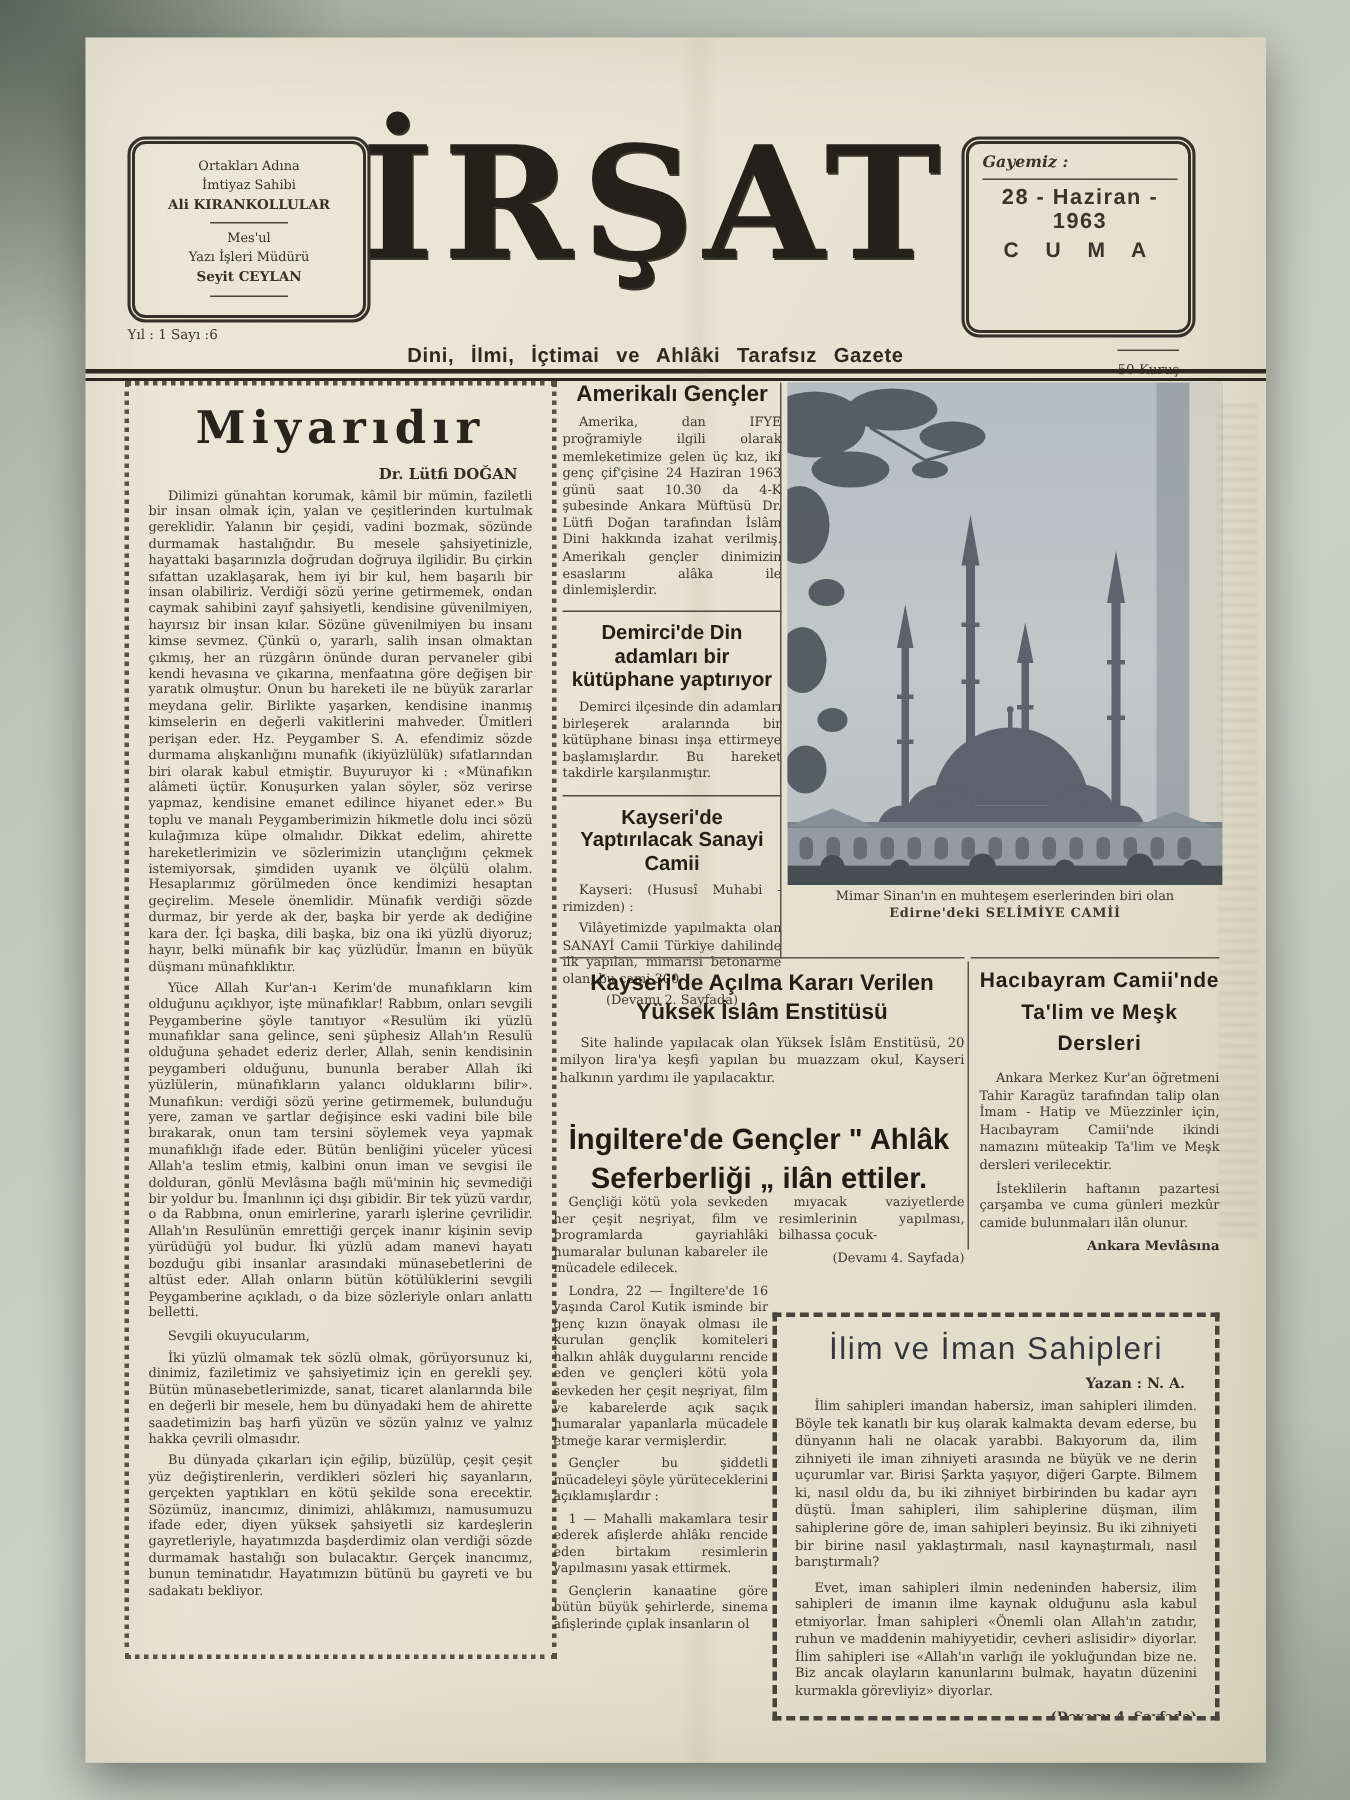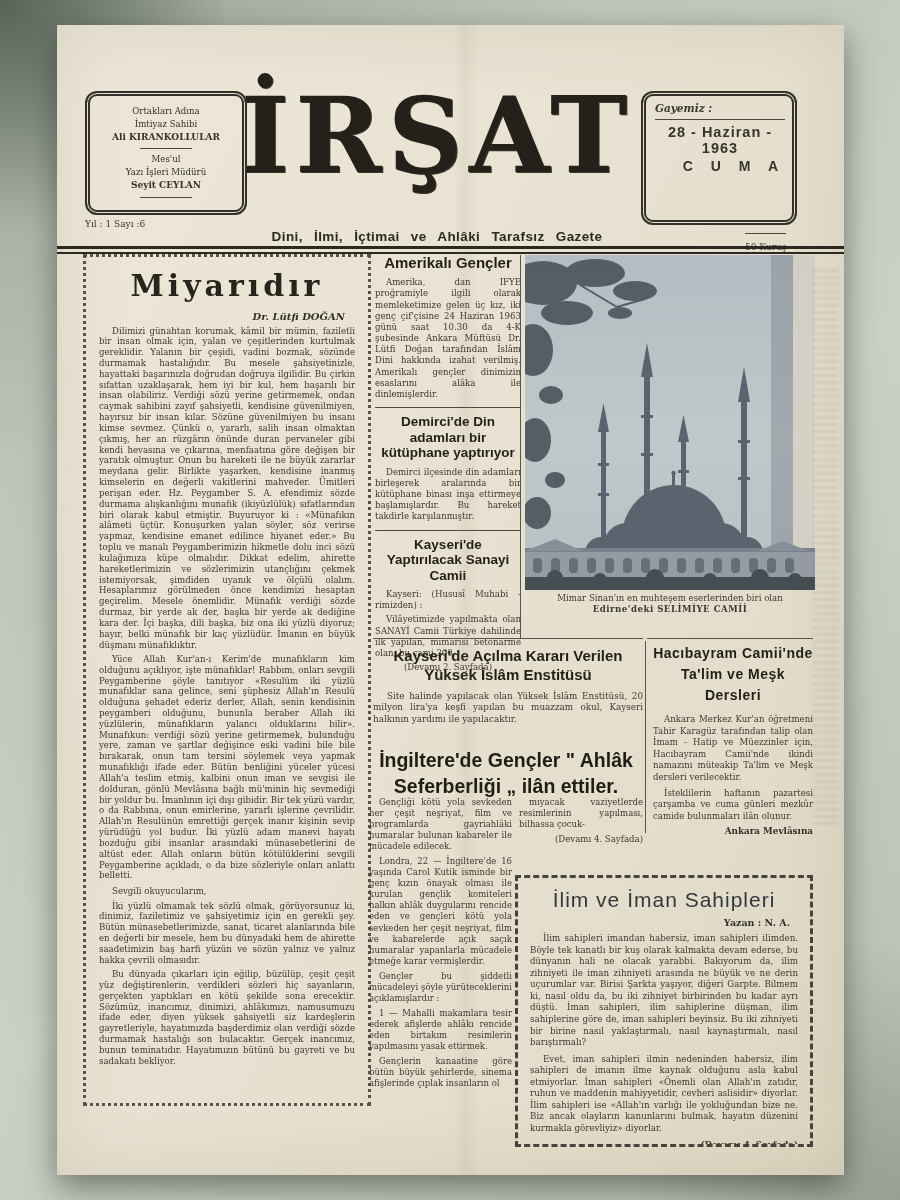--- a/index.html
+++ b/index.html
@@ -32,35 +32,35 @@
   }
   #motto-box{
     left:584px;top:66px;width:156px;height:134px;
     border:2px solid #33312a;border-radius:12px;box-shadow:0 0 0 1px #e7e2d1 inset,0 0 0 3px #33312a inset;
     box-sizing:border-box;padding:9px 10px 0 12px;color:#38352b;
   }
   #motto-box .motto-label{font-style:italic;font-weight:bold;font-size:10.5px;}
   #motto-box .motto-text{font-style:italic;font-size:10px;line-height:1.35;margin-top:2px;}
   #motto-box .motto-div{border-top:1px solid #4a473c;margin:5px 0 4px 0;}
   #motto-box .motto-date{font-family:"Liberation Sans",sans-serif;font-weight:bold;font-size:14.5px;text-align:center;letter-spacing:1px;}
-  #motto-box .motto-day{font-family:"Liberation Sans",sans-serif;font-weight:bold;font-size:14px;text-align:right;letter-spacing:7px;margin-top:2px;}
+  #motto-box .motto-day{font-family:"Liberation Sans",sans-serif;font-weight:bold;font-size:14px;text-align:center;letter-spacing:7px;margin-top:2px;}
   #issue-info{left:28px;top:194px;font-size:9px;color:#3c392f;}
   #subtitle{
     left:178px;top:204px;width:404px;text-align:center;
     font-family:"Liberation Sans",sans-serif;font-weight:bold;font-size:13.5px;color:#2c2a22;word-spacing:7px;letter-spacing:.4px;
   }
   #price{left:688px;top:208px;font-size:9px;color:#3c392f;border-top:1px solid #4a473c;padding-top:8px;}
   #head-rule{left:0;top:221px;width:787px;height:3px;border-top:3px solid #2b281f;border-bottom:2px solid #2b281f;}
   
   #lead-article{
     left:26px;top:229px;width:288px;height:852px;box-sizing:border-box;
     border:3px dotted #575447;padding:8px 13px 6px 13px;overflow:hidden;
   }
   #lead-title{font-family:"DejaVu Serif",serif;font-weight:bold;font-size:30px;line-height:1.25;letter-spacing:4px;text-align:center;color:#26241c;margin-top:2px;}
-  #lead-byline{text-align:right;font-weight:bold;font-size:10px;color:#33302a;margin:6px 10px 4px 0;font-style:italic;}
+  #lead-byline{text-align:right;font-weight:bold;font-size:10px;color:#33302a;margin:6px 10px 4px 0;}
   .bodytxt p{
     font-size:8.6px;line-height:1.26;color:#3e3a2f;text-align:justify;
     text-indent:13px;margin:0 0 3.5px 0;
   }
   .bodytxt p.salut{text-indent:13px;margin-top:5px;}
   
   .col2{left:318px;top:229px;width:146px;}
   .h-mid{font-family:"Liberation Sans",sans-serif;font-weight:bold;text-align:center;color:#221f18;line-height:1.15;}
   #a1-title{font-size:15px;margin:0 0 6px 0;}
   #a2-title,#a3-title{font-size:13.5px;margin:5px 0 6px 0;}

